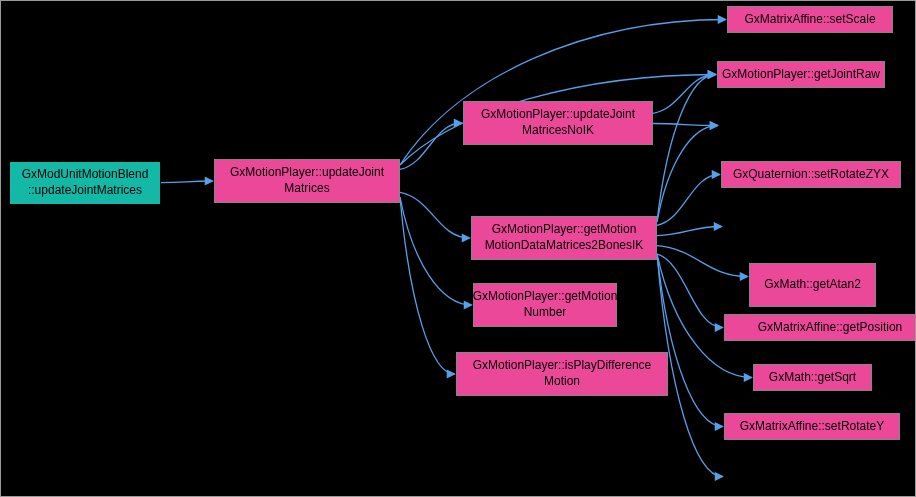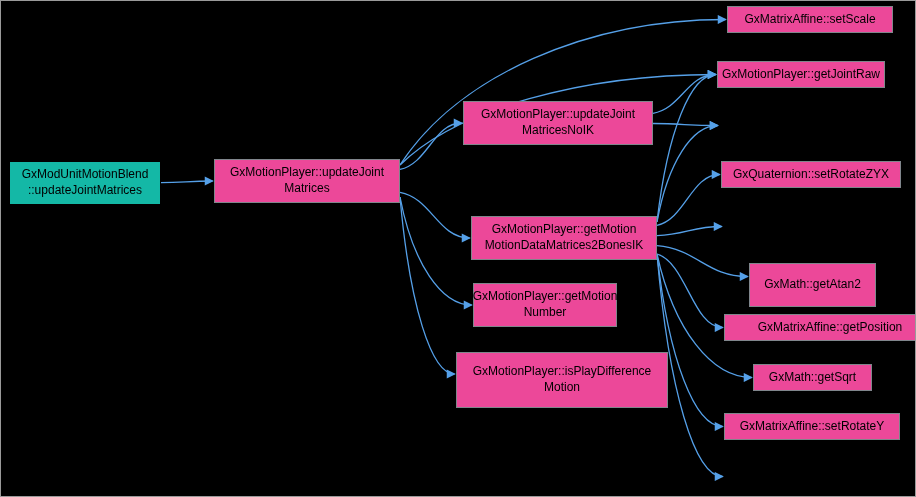--- a/index.html
+++ b/index.html
@@ -96,21 +96,21 @@
   <div class="node" style="left:470px;top:215px;width:186px;height:44px">
     <span class="label">GxMotionPlayer::getMotion
 MotionDataMatrices2BonesIK</span>
   </div>
 
   <div class="node" style="left:472px;top:282px;width:144px;height:44px">
     <span class="label">GxMotionPlayer::getMotion
 Number</span>
   </div>
 
-  <div class="node" style="left:455px;top:351px;width:212px;height:56px">
+  <div class="node" style="left:455px;top:351px;width:212px;height:44px">
     <span class="label">GxMotionPlayer::isPlayDifference
 Motion</span>
   </div>
 
   <div class="node" style="left:726px;top:5px;width:166px;height:27px">
     <span class="label">GxMatrixAffine::setScale</span>
   </div>
 
   <div class="node" style="left:716px;top:60px;width:168px;height:27px">
     <span class="label">GxMotionPlayer::getJointRaw</span>

